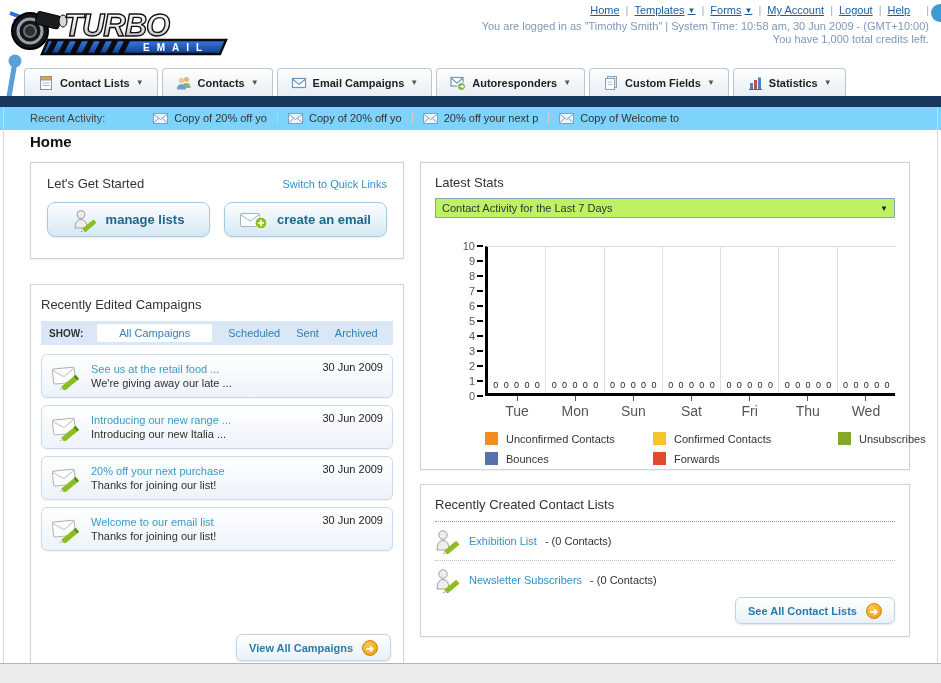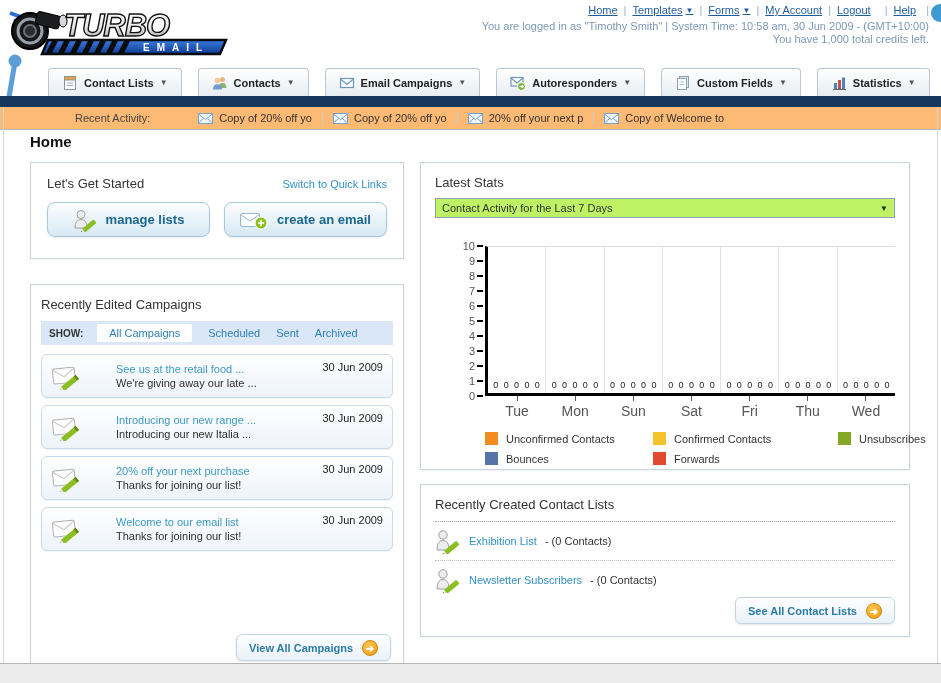--- a/index.html
+++ b/index.html
@@ -12,29 +12,29 @@
   .top-nav .sep { color:#9ab0c4; }
   .top-nav .caret { font-size:8px; color:#1f5c9e; text-decoration:none; }
   .login-line { position:absolute; top:20px; right:12px; font-size:11px; color:#7c99b8; }
   .credits-line { position:absolute; top:33px; right:12px; font-size:11px; color:#7c99b8; }
   .edge-circle { position:absolute; top:4px; right:-8px; width:18px; height:18px; border-radius:50%; background:#3f9ad2; }
 
   .logo { position:absolute; left:6px; top:3px; }
   .pin-decoration { position:absolute; left:0; top:52px; }
 
   
-  .tab-bar { position:absolute; top:68px; left:24px; display:flex; gap:16px;margin-left:24px; }
+  .tab-bar { position:absolute; top:68px; left:24px; display:flex; gap:4px; }
   .tab { display:flex; align-items:center; gap:6px; height:28px; padding:0 13px; border:1px solid #b9c7d4; border-bottom:none;
          border-radius:4px 4px 0 0; background:linear-gradient(#ffffff,#e7edf3); font-size:11px; font-weight:bold; color:#222; cursor:pointer; }
   .tab .caret { font-size:8px; color:#555; }
   .navy-bar { position:absolute; top:96px; left:0; width:941px; height:11px; background:#17375c; }
 
   
-  .activity-bar { position:absolute; top:107px; left:0; width:941px; height:23px; background:#fdba74; border-bottom:1px solid #b9b9b9;
-                  display:flex; align-items:center; font-size:11px; color:#444;padding-left:45px; }
+  .activity-bar { position:absolute; top:107px; left:0; width:941px; height:23px; background:#7dd3fc; border-bottom:1px solid #b9b9b9;
+                  display:flex; align-items:center; font-size:11px; color:#444; }
   .activity-bar .act-label { margin-left:30px; margin-right:38px; }
   .activity-items { display:flex; align-items:center; }
   .activity-item { display:flex; align-items:center; gap:6px; color:#333; cursor:pointer; padding:0 10px; border-right:1px solid #ccc; }
   .activity-item:last-child { border-right:none; }
 
   
   .side-border { position:absolute; top:107px; width:1px; height:556px; background:#d7d7d7; }
   .footer-strip { position:absolute; top:663px; left:0; width:941px; height:20px; background:#ececec; border-top:1px solid #b5b5b5; }
 
   
@@ -50,24 +50,24 @@
   .gs-buttons { display:flex; gap:14px; margin:11px 16px 0 16px; }
   .gs-btn { flex:1; height:35px; display:flex; align-items:center; justify-content:center; gap:9px; border:1px solid #a9c7dd; border-radius:8px;
             background:linear-gradient(#fdfeff,#d5e8f4); font-size:13px; font-weight:bold; color:#1a678f; cursor:pointer;
             box-shadow:inset 0 1px 0 #fff, 0 1px 2px rgba(0,0,0,0.08); }
 
   
   #campaigns { left:30px; top:284px; width:374px; height:392px; padding:12px 10px; }
   .filter-bar { margin-top:9px; height:24px; background:#d9e7f6; display:flex; align-items:center; gap:14px; padding:0 8px; }
   .filter-show { font-size:10px; font-weight:bold; color:#333; }
   .filter-link { font-size:11px; color:#2e7fb5; cursor:pointer; }
-  .filter-link.active { background:#fff; border-radius:2px; padding:3px 12px; }
+  .filter-link.active { background:#fff; border-radius:2px; padding:3px 22px; }
   .campaign-list { margin-top:9px; }
   .campaign-item { height:44px; margin-bottom:7px; border:1px solid #c9daea; border-radius:6px; background:linear-gradient(#ffffff,#edf3fa);
-                   display:flex; align-items:center; padding:0 9px; cursor:pointer; box-shadow:0 1px 1px rgba(0,0,0,0.05);gap:25px; }
+                   display:flex; align-items:center; padding:0 9px; cursor:pointer; box-shadow:0 1px 1px rgba(0,0,0,0.05); }
   .campaign-item .ci-text { flex:1; margin-left:8px; line-height:14px; }
   .ci-title { font-size:11px; color:#3d9ac4; cursor:pointer; }
   .ci-sub { font-size:11px; color:#2f2f2f; }
   .ci-date { font-size:11px; color:#1c1c1c; align-self:flex-start; margin-top:6px; }
   .action-btn { position:absolute; height:27px; display:inline-flex; align-items:center; gap:9px; padding:8px 12px; border:1px solid #c2d4e2;
                 border-radius:6px; background:linear-gradient(#ffffff,#e9f1f8); font-size:11px; font-weight:bold; color:#2b7ba6; cursor:pointer;
                 box-shadow:0 1px 2px rgba(0,0,0,0.1); }
   #view-all-campaigns { right:12px; bottom:14px; }
   #see-all-lists { right:14px; bottom:12px; }
   .arrow-circle { width:16px; height:16px; border-radius:50%; background:radial-gradient(circle at 35% 30%, #ffc656, #f09a05);
@@ -173,27 +173,27 @@
           <span class="caret">▼</span>
         </a>
         <span class="sep">|</span>
       </span>
       <span style="display:inline-flex;align-items:center;gap:6px;">
         <a>
           <span>My Account</span>
         </a>
         <span class="sep">|</span>
       </span>
-      <span style="display:inline-flex;align-items:center;gap:14px;">
+      <span style="display:inline-flex;align-items:center;gap:6px;">
         <a>
           <span>Logout</span>
         </a>
         <span class="sep">|</span>
       </span>
-      <span style="display:inline-flex;align-items:flex-start;gap:10px;">
+      <span style="display:inline-flex;align-items:flex-start;gap:16px;">
         <a>
           <span>Help</span>
         </a>
         <span class="sep">|</span>
       </span>
     </div>
   <div class="login-line">You are logged in as "Timothy Smith" | System Time: 10:58 am, 30 Jun 2009 - (GMT+10:00)</div>
   <div class="credits-line">You have 1,000 total credits left.</div>
   <div class="edge-circle"></div>
 

